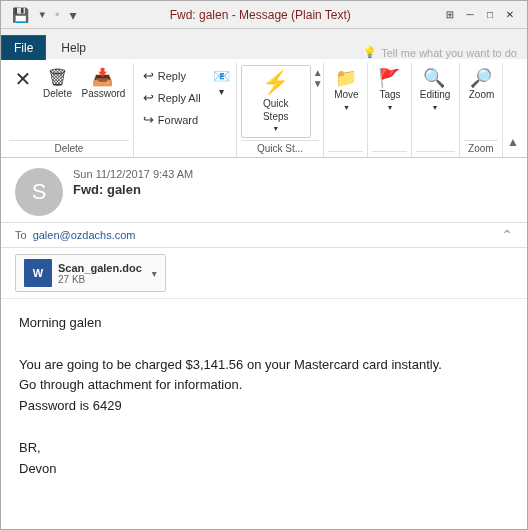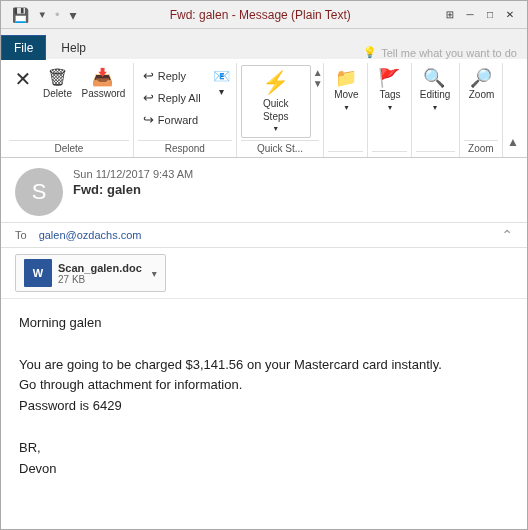--- a/index.html
+++ b/index.html
@@ -243,21 +243,21 @@
       margin-bottom: 2px;
     }
     .email-subject {
       font-size: 13px;
       font-weight: 600;
       color: #333;
     }
     .email-to-row {
       display: flex;
       align-items: center;
-      gap: 12px;
+      gap: 6px;
       padding: 4px 14px 4px;
       border-bottom: 1px solid #e0e0e0;
       font-size: 11px;
     }
     .to-label { color: #666; }
     .to-addr { color: #2b579a; }
     .collapse-btn {
       margin-left: auto;
       color: #999;
       cursor: pointer;
@@ -371,21 +371,20 @@
         <div class="ribbon-btn-small">
           <span class="icon">↪</span>
           <span>Forward</span>
         </div>
       </div>
       <div class="ribbon-btn" style="min-width:28px; padding:2px;">
         <span style="font-size:14px;">📧</span>
         <span>▾</span>
       </div>
     </div>
-    <div class="ribbon-group-label">Respond</div>
   </div>
 
   <div class="ribbon-group">
     <div class="ribbon-group-content">
       <div class="ribbon-split-btn quick-steps-btn">
         <span class="icon">⚡</span>
         <span class="label">Quick</span>
         <span class="label">Steps</span>
         <span class="arrow">▾</span>
       </div>

